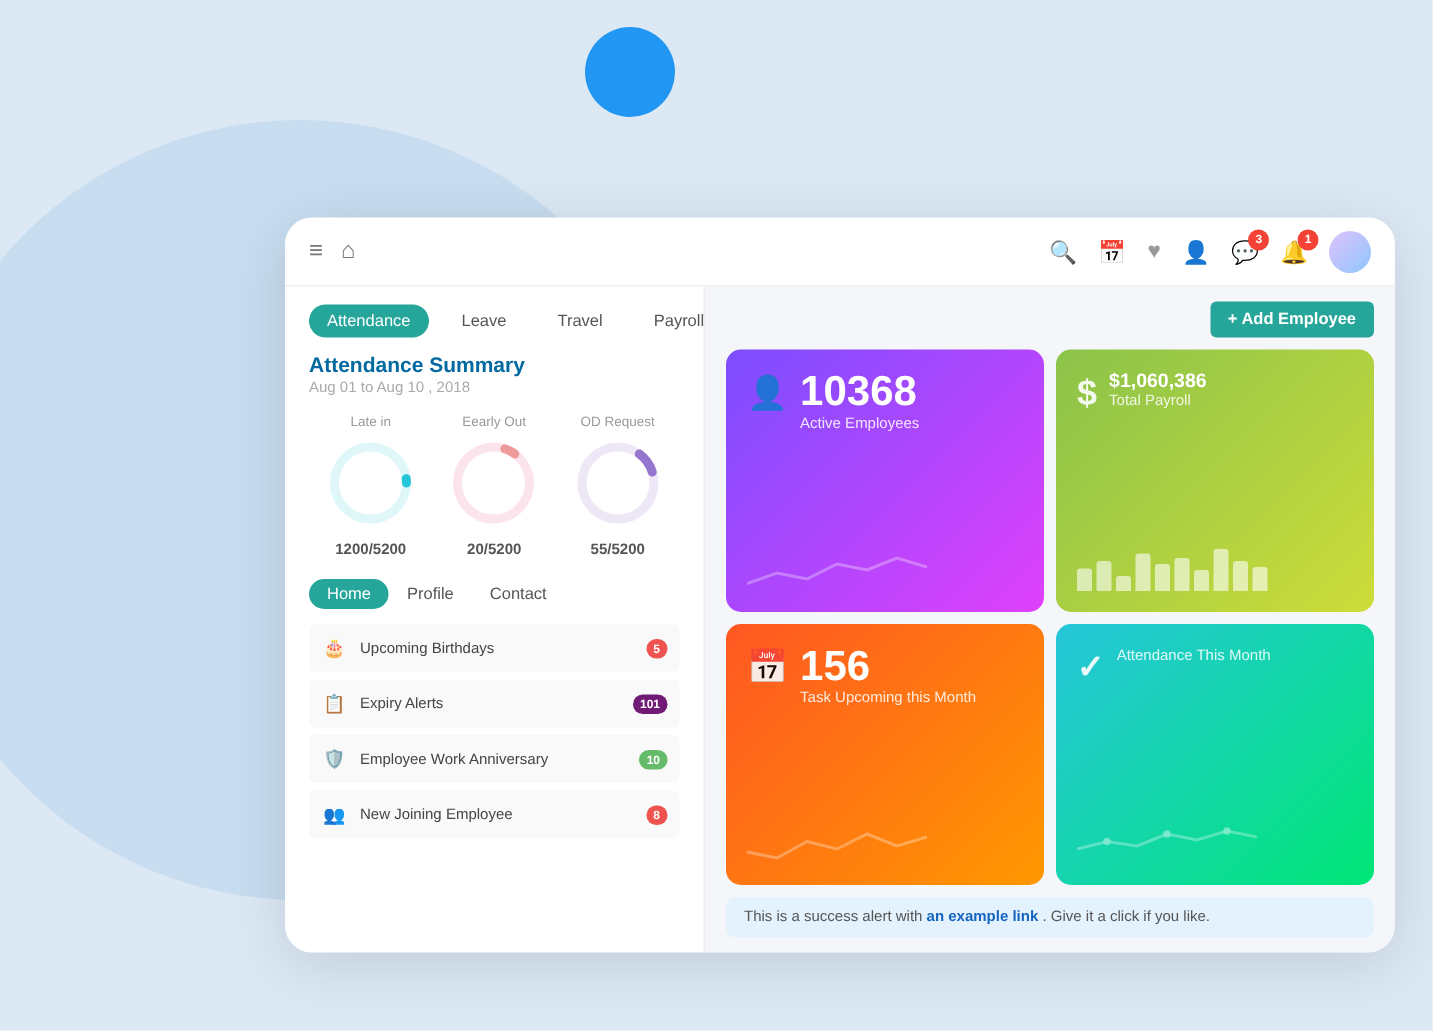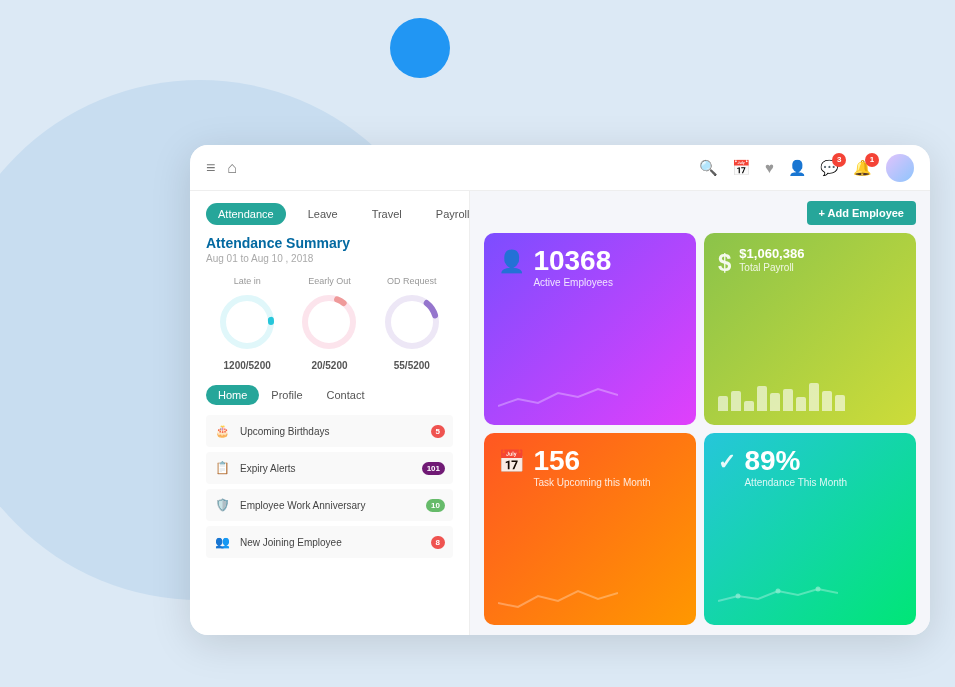--- a/index.html
+++ b/index.html
@@ -531,30 +531,34 @@
           </div>
           <svg class="mini-chart" viewBox="0 0 120 30" width="120" height="30">
             <polyline points="0,22 20,26 40,15 60,20 80,10 100,18 120,12" fill="none" stroke="rgba(255,255,255,0.6)" stroke-width="2"></polyline>
           </svg>
         </div>
 
         <div class="stat-card card-attendance">
           <div class="stat-card-top">
             <span class="stat-icon" style="font-weight:bold;">✓</span>
             <div>
-              <div class="stat-number">89%</div>
               <div class="stat-label">Attendance This Month</div>
             </div>
           </div>
           <svg class="mini-chart" viewBox="0 0 120 30" width="120" height="30">
             <polyline points="0,20 20,15 40,18 60,10 80,14 100,8 120,12" fill="none" stroke="rgba(255,255,255,0.6)" stroke-width="2"></polyline>
             <circle cx="20" cy="15" r="2.5" fill="rgba(255,255,255,0.8)"></circle>
             <circle cx="60" cy="10" r="2.5" fill="rgba(255,255,255,0.8)"></circle>
             <circle cx="100" cy="8" r="2.5" fill="rgba(255,255,255,0.8)"></circle>
           </svg>
         </div>
 
       </div>
 
+      <div class="alert-bar">
+        <span>This is a success alert with </span>
+        <a href="#">an example link</a>
+        <span>. Give it a click if you like.</span>
+      </div>
 
     </div>
   </div>
 </div>
 
 </body></html>

